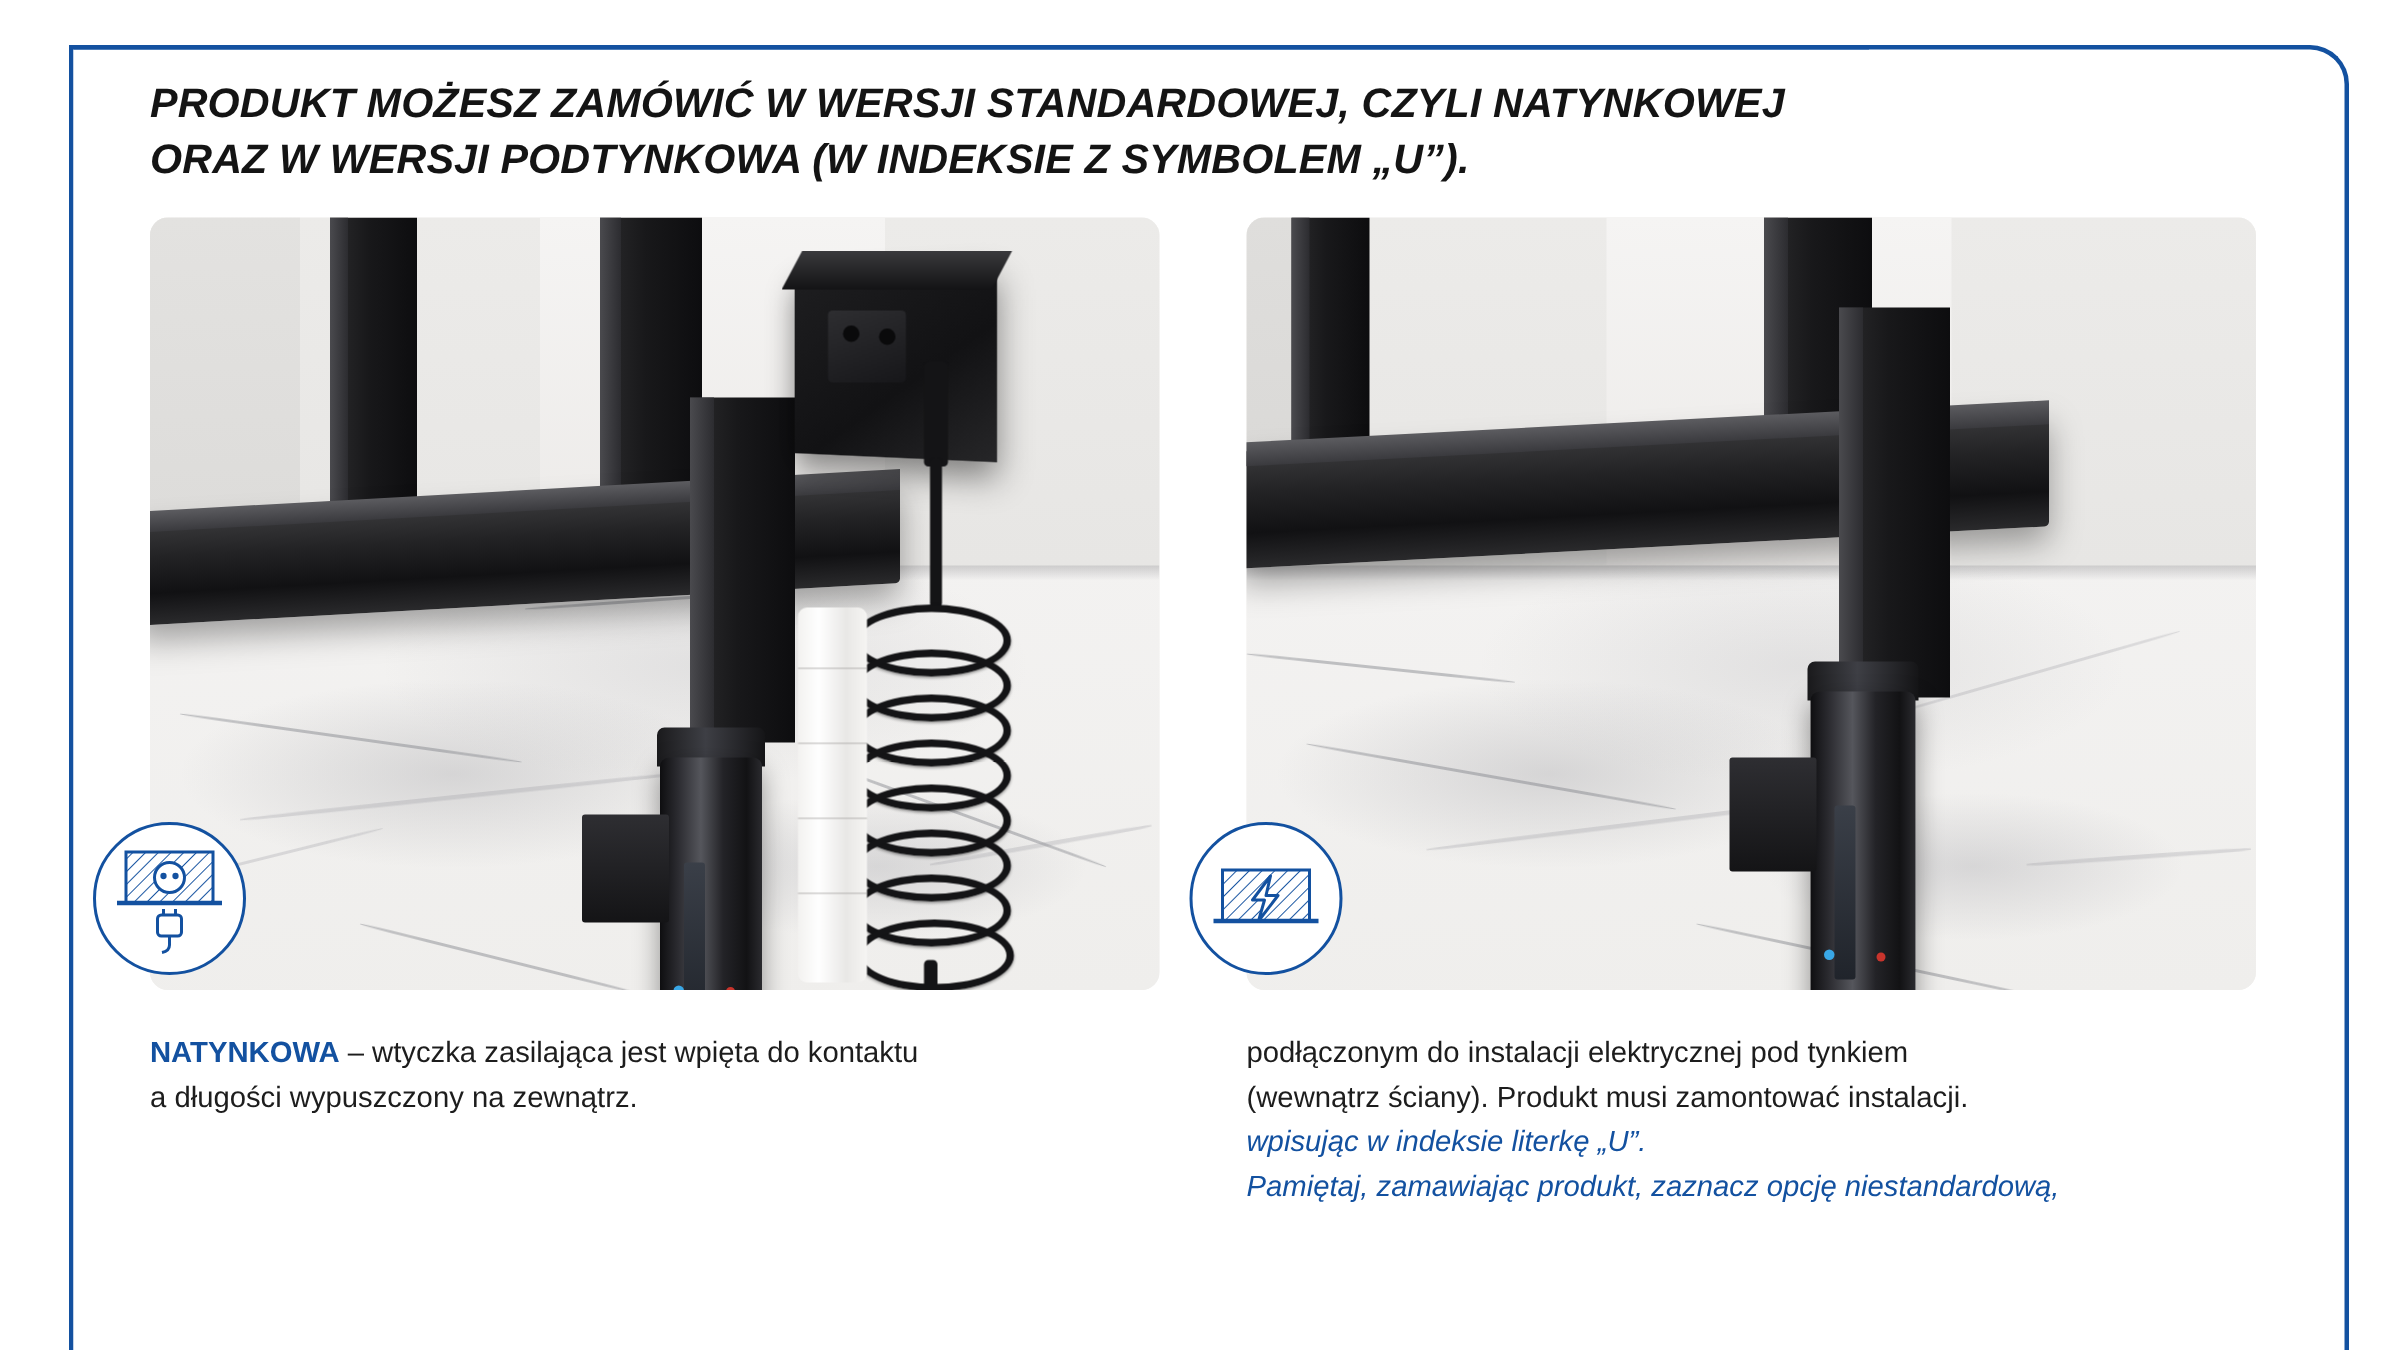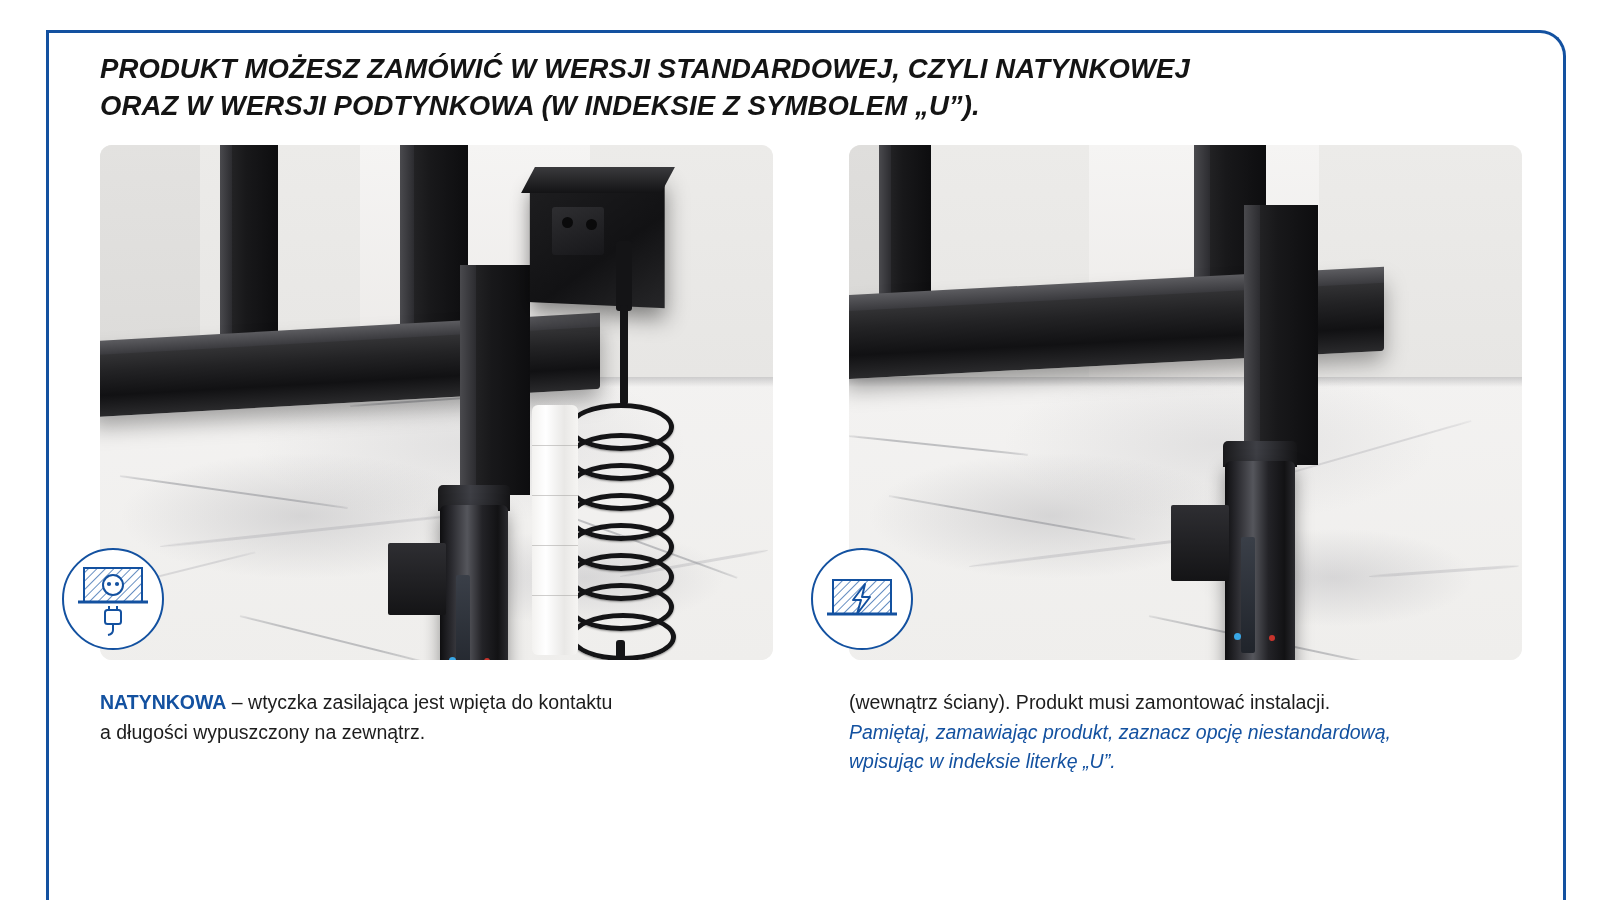--- a/index.html
+++ b/index.html
@@ -61,21 +61,22 @@
   }
   .heading .line { display: block; font-style: italic; }
 
   
   .columns {
     position: absolute;
     left: 100px;
     top: 145px;
     width: 1404px;
     display: flex;
-    gap: 76px;
+    gap: 54px;
+    justify-content: space-between;
   }
   .col { width: 673px; position: relative; }
 
   .photo {
     width: 673px;
     height: 515px;
     border-radius: 12px;
     position: relative;
     overflow: hidden;
     background: #f1f0ee;
@@ -390,20 +391,21 @@
               <line x1="0" y1="0" x2="0" y2="6" stroke="#1351a0" stroke-width="1.3"></line>
             </pattern>
           </defs>
           <rect x="20" y="30" width="58" height="34" fill="url(#hatchR)" stroke="#1351a0" stroke-width="2"></rect>
           <line x1="14" y1="64" x2="84" y2="64" stroke="#1351a0" stroke-width="3"></line>
           <path d="M52 34 L40 50 h8 l-4 14 13 -17 h-8 z" fill="#fff" stroke="#1351a0" stroke-width="2" stroke-linejoin="round"></path>
         </svg>
       </div>
 
       <div class="caption">
+        <p>podłączonym do instalacji elektrycznej pod tynkiem</p>
         <p>(wewnątrz ściany). Produkt musi zamontować instalacji.</p>
+        <p class="note">wpisując w indeksie literkę „U”.</p>
         <p class="note">Pamiętaj, zamawiając produkt, zaznacz opcję niestandardową,</p>
-        <p class="note">wpisując w indeksie literkę „U”.</p>
       </div>
     </div>
 
   </div>
 </div>
 
 </body></html>

